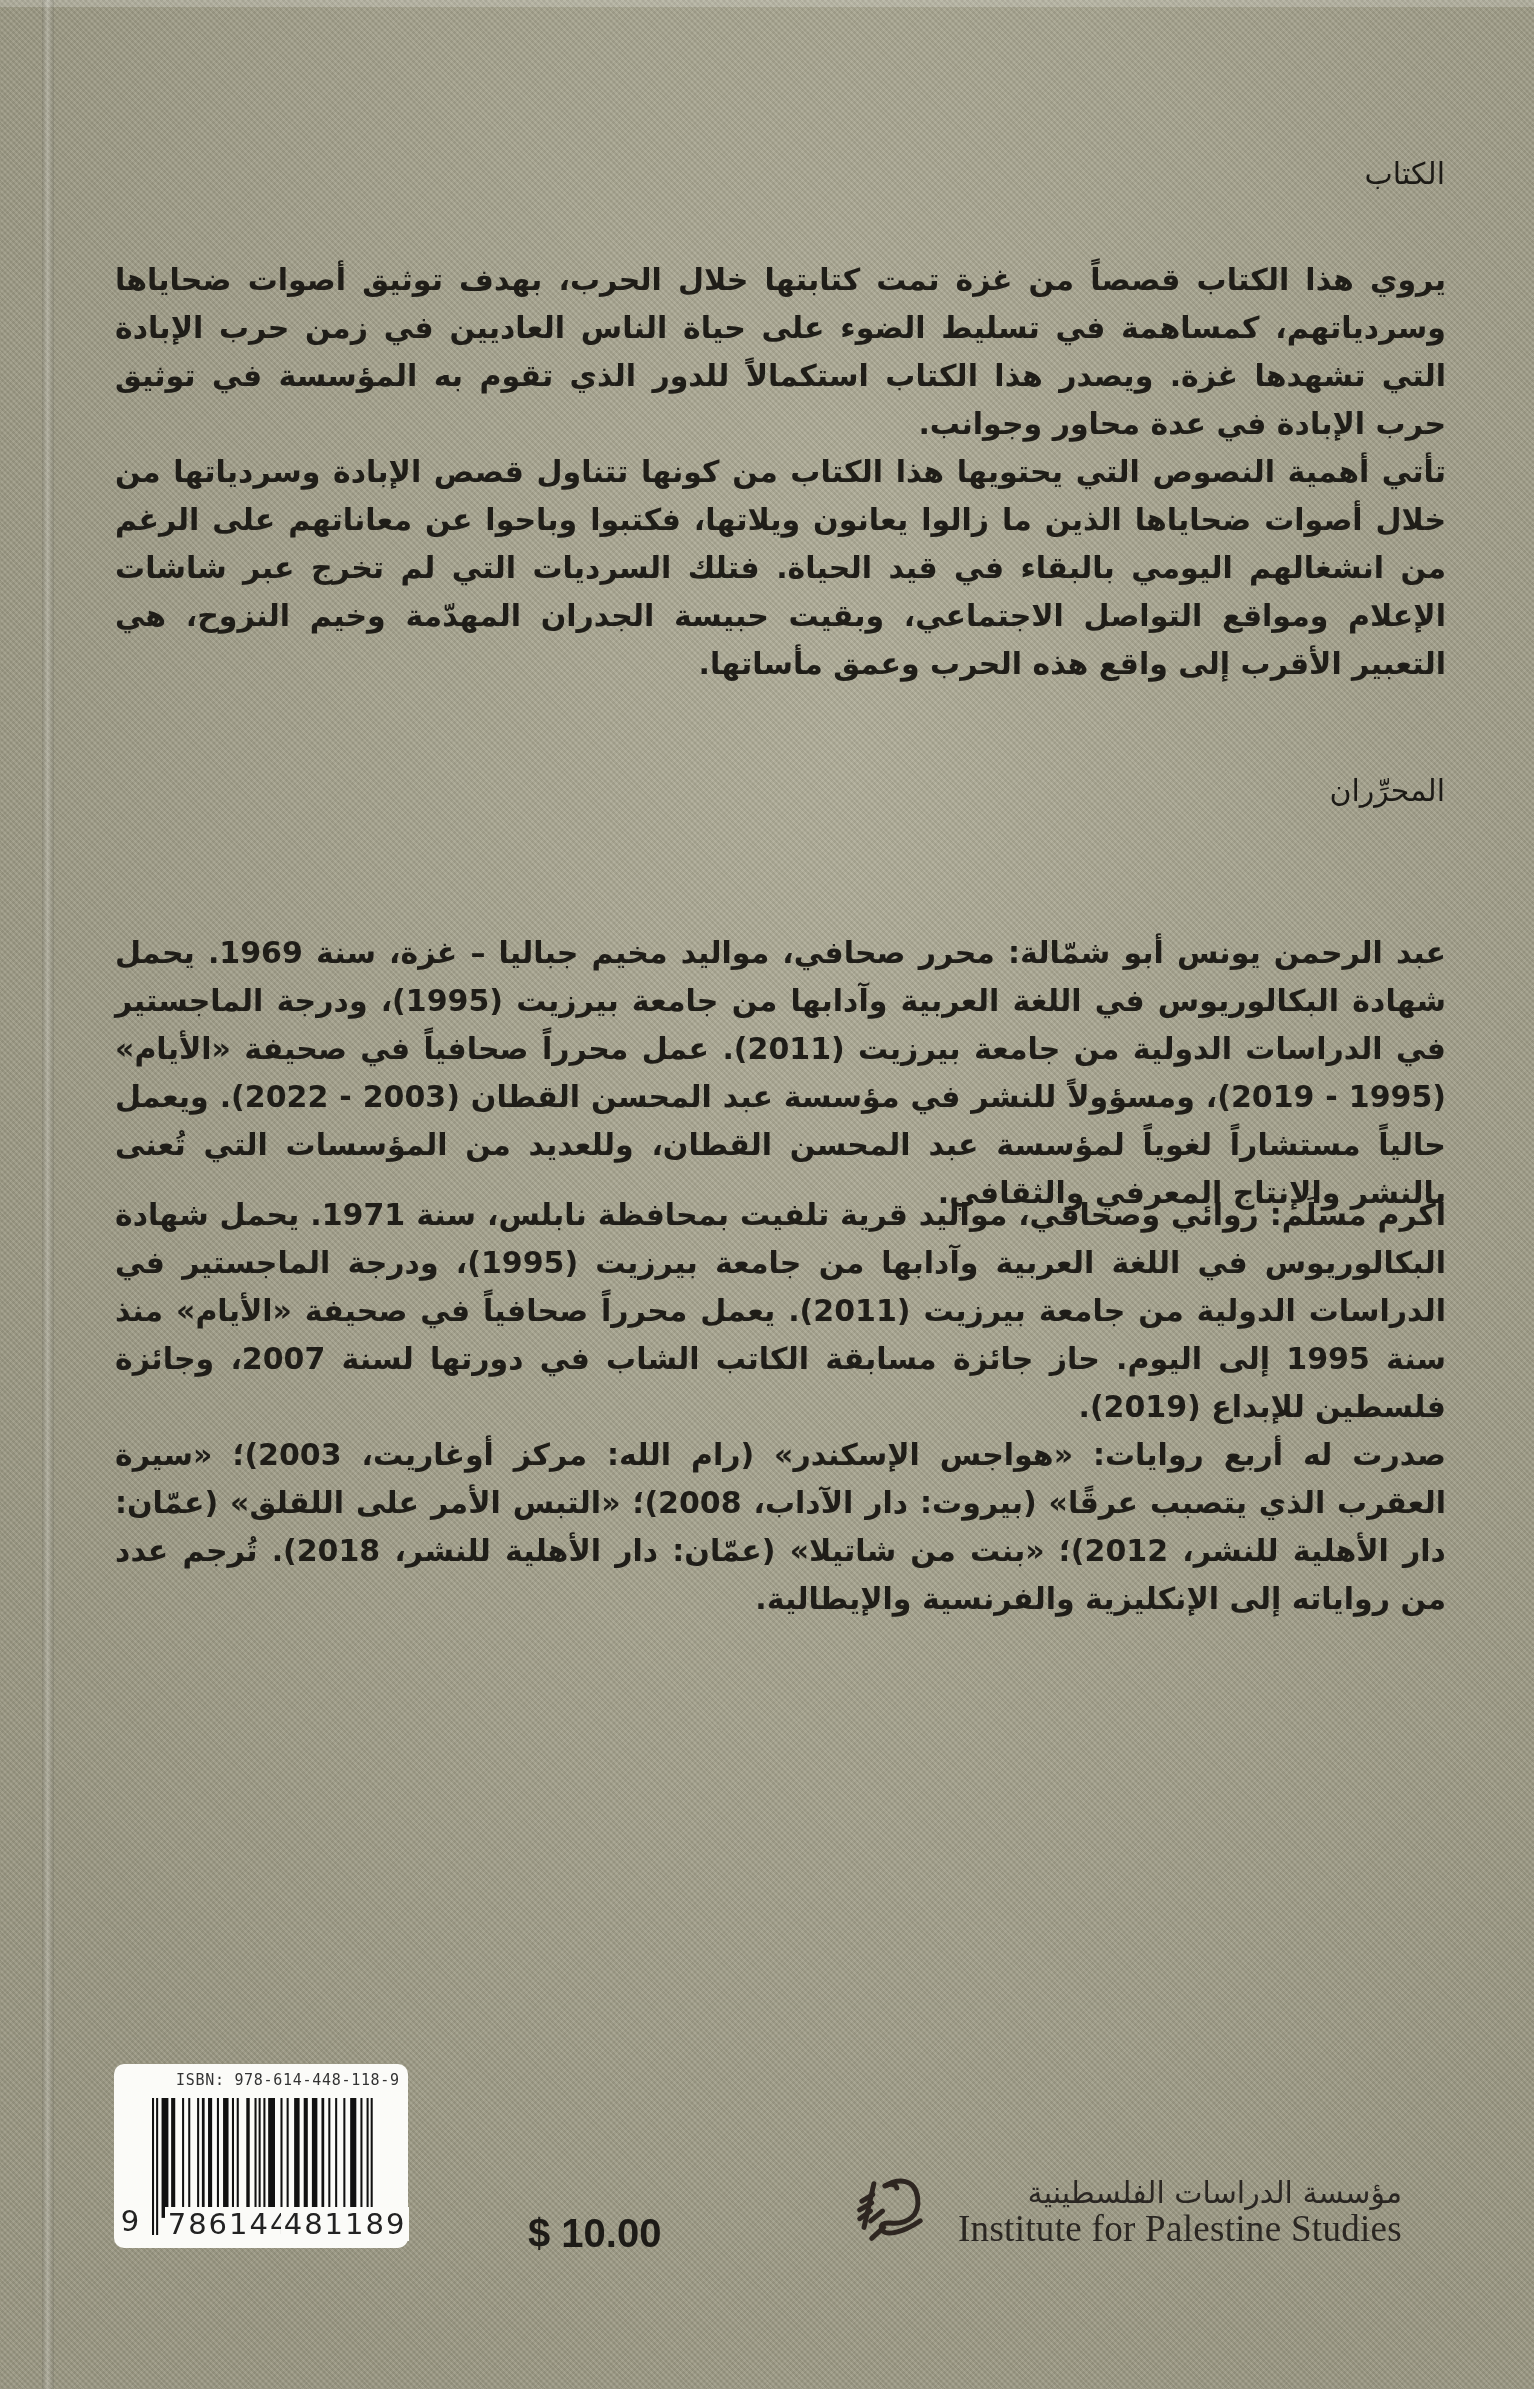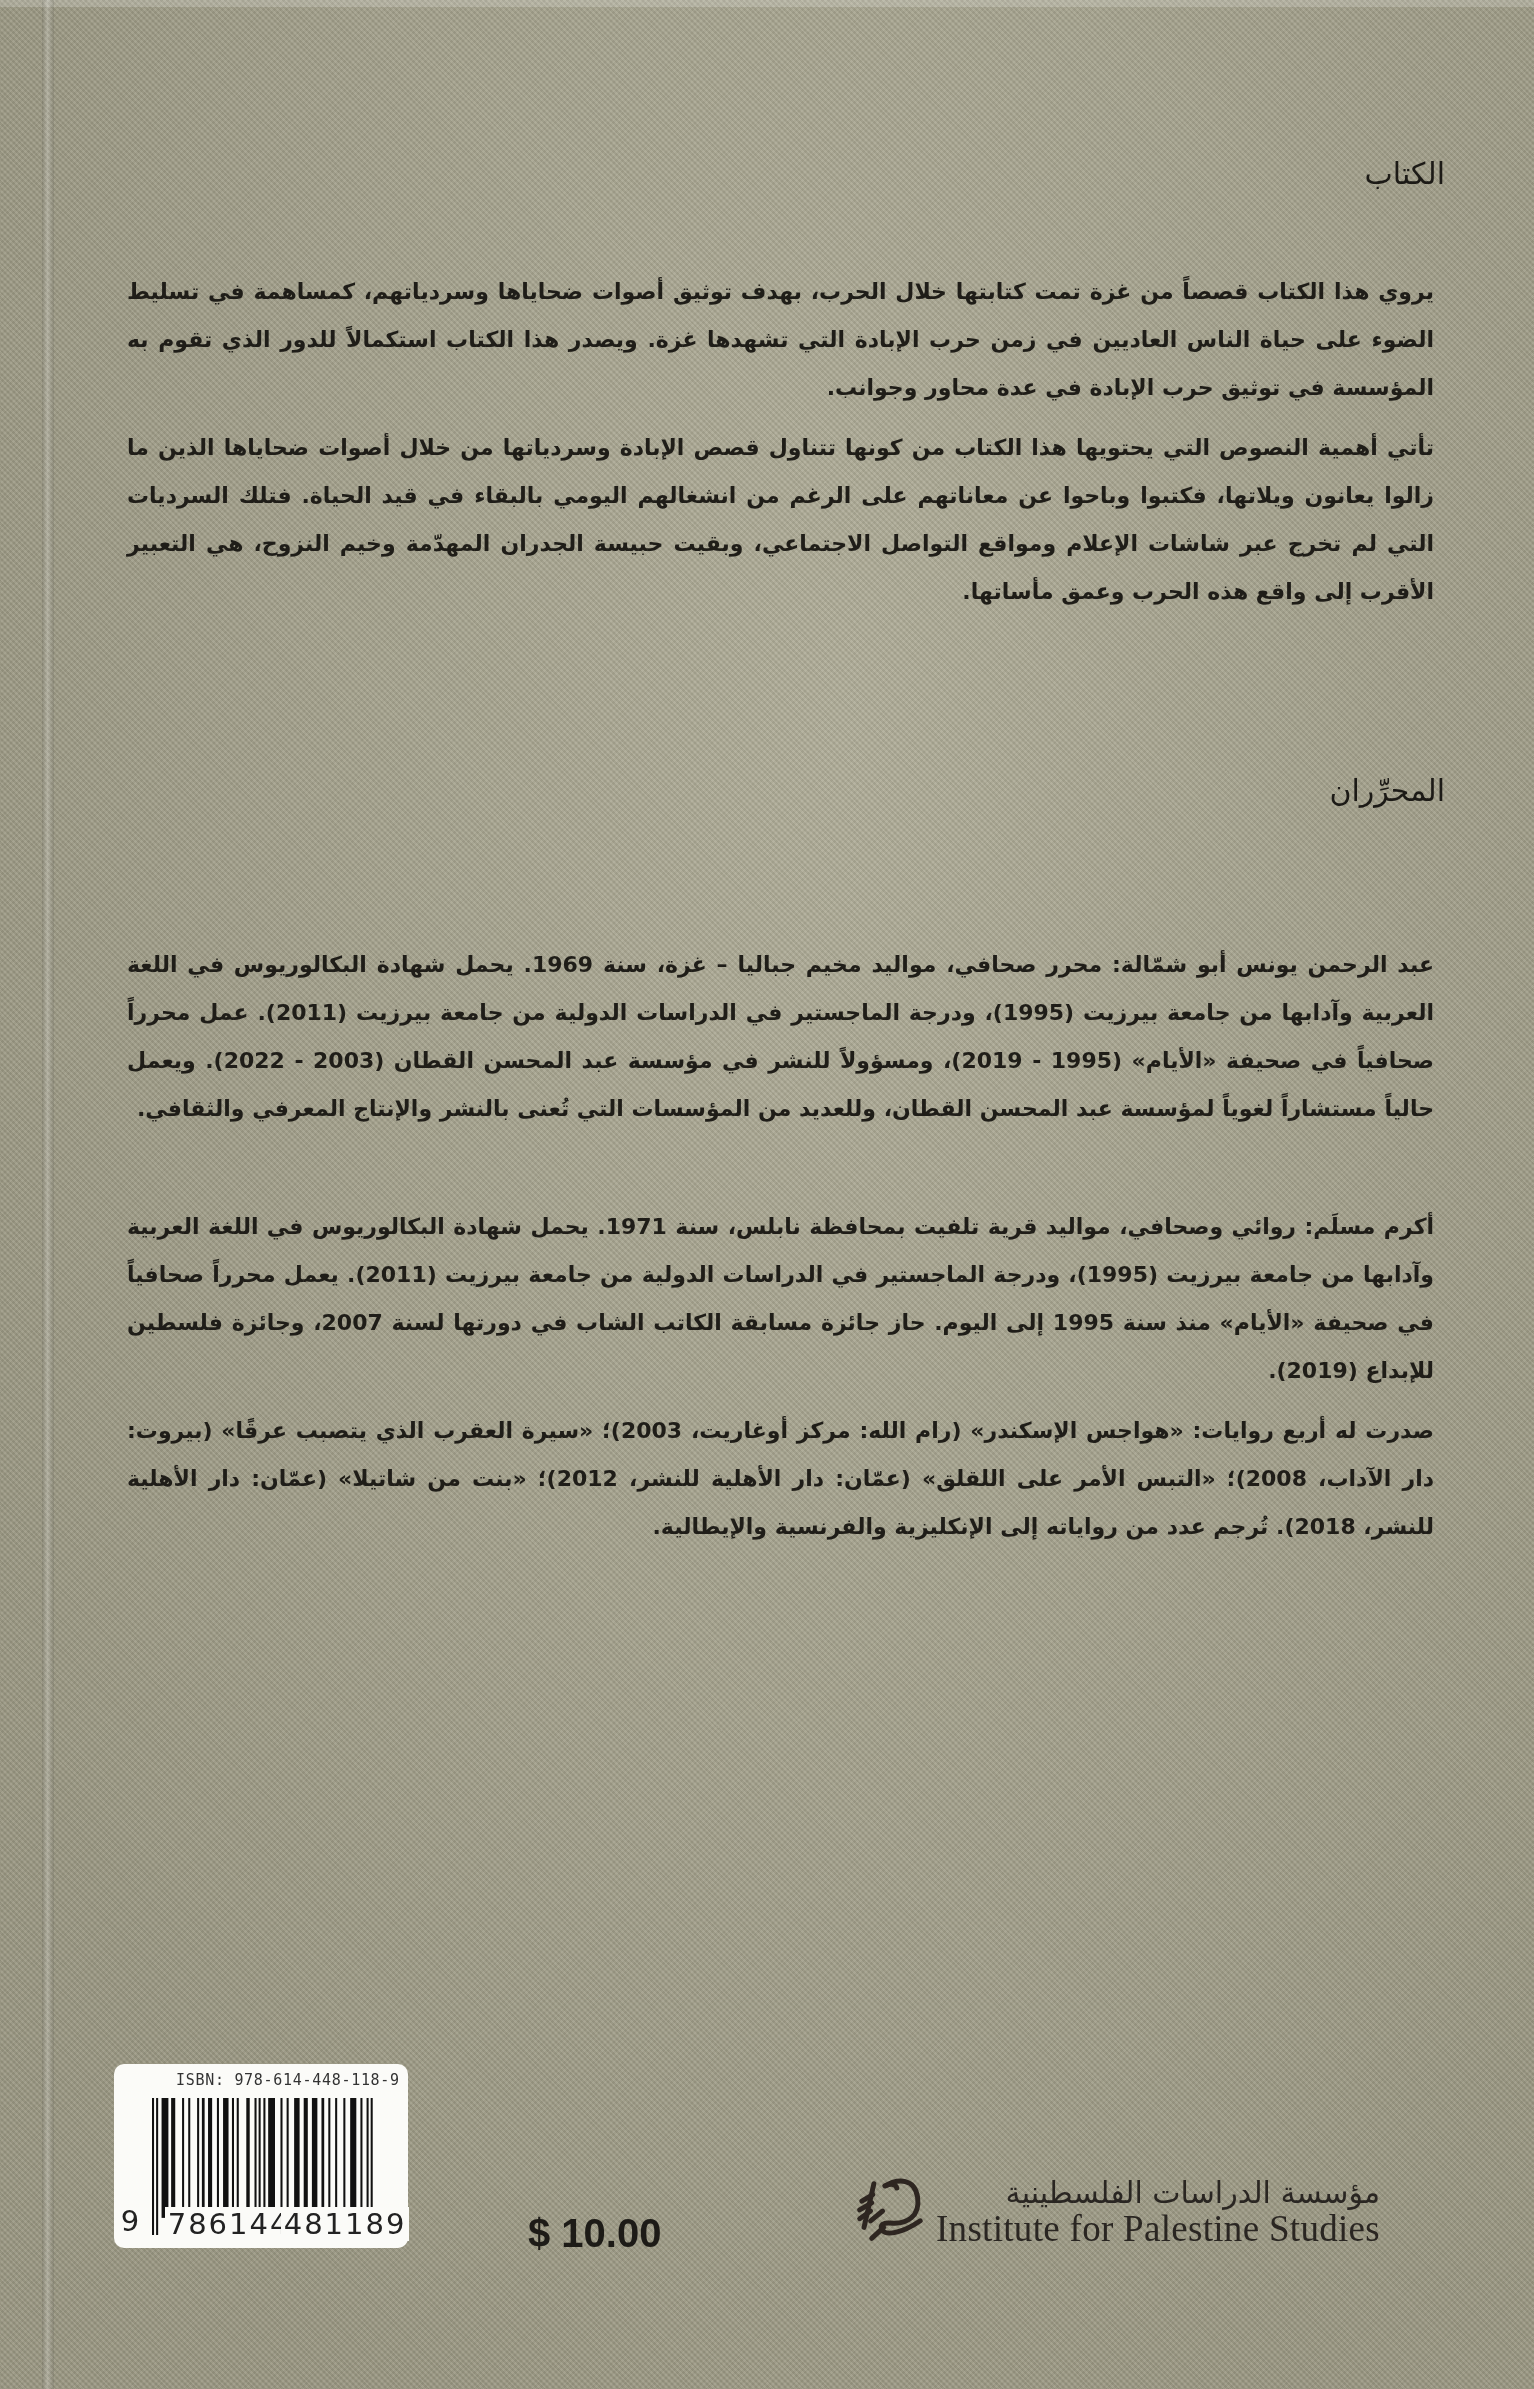--- a/index.html
+++ b/index.html
@@ -52,23 +52,23 @@
     right: 90px;
     direction: rtl;
     font-weight: normal;
     font-size: 30px;
     color: #1c1a16;
   }
   .heading-book { top: 156px; }
   .heading-editors { top: 773px; }
 
   .para {
-    font-size: 22px;
+    font-size: 30px;
     line-height: 48px;
-    margin: 12px;
+    margin: 0;
     font-weight: 600;
   }
   .block-book { top: 256px; }
   .block-ed1 { top: 929px; }
   .block-ed2 { top: 1191px; }
   .block-ed2 .para + .para { margin-top: 0; }
 
   .barcode-box {
     position: absolute;
     left: 114px;
@@ -108,21 +108,21 @@
     font-weight: bold;
     font-size: 40px;
     color: #1d1b17;
   }
   .publisher {
     position: absolute;
     left: 852px;
     top: 2170px;
     display: flex;
     align-items: center;
-    gap: 2px;
+    gap: 24px;
   }
   .pub-logo {
     width: 82px;
     height: 82px;
   }
   .pub-names {
     display: flex;
     flex-direction: column;
     align-items: flex-end;
   }

